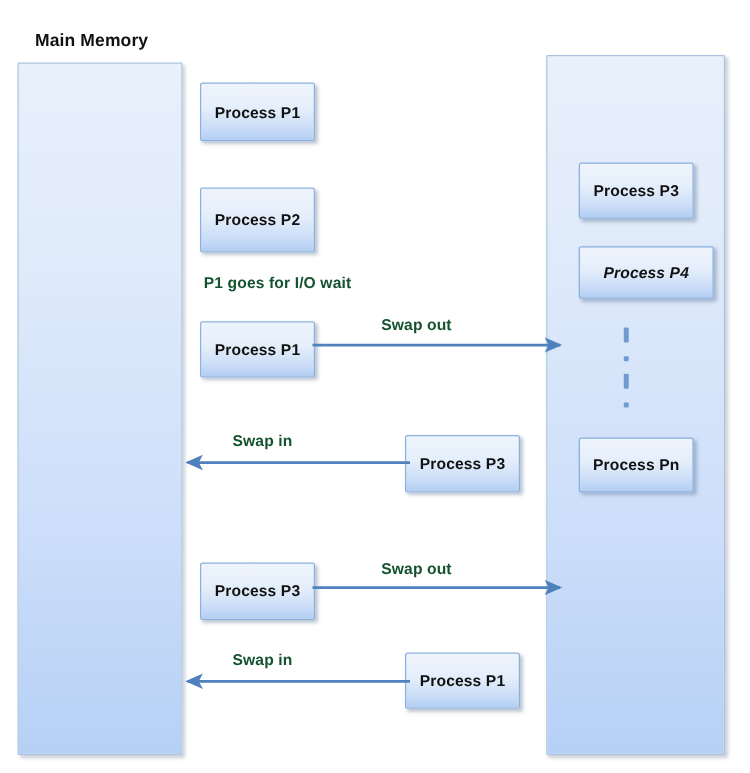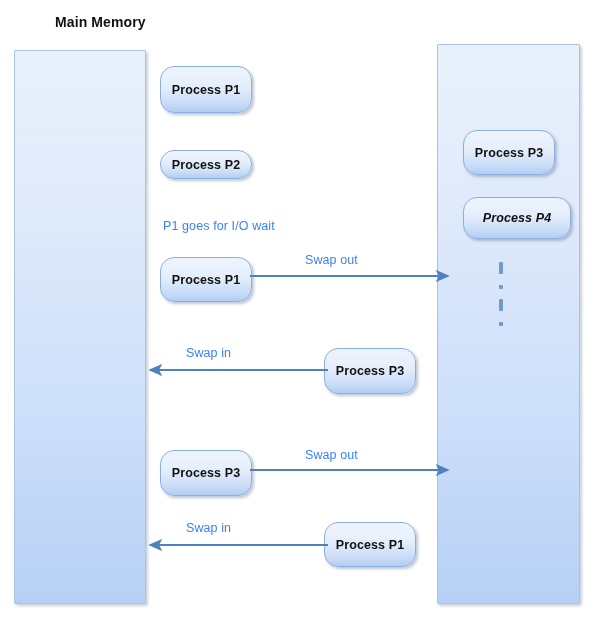--- a/index.html
+++ b/index.html
@@ -20,21 +20,21 @@
 
   
   .col-title {
     position: absolute;
     font-size: 14px;
     font-weight: 600;
     color: #111111;
     letter-spacing: 0.1px;
     white-space: nowrap;
   }
-  #main-memory-title  { left: 28px;  top: 14px; margin-left: 27px; }
+  #main-memory-title  { left: 28px;  top: 24px; }
   #secondary-memory-title { left: 449px; top: 15px; }
 
   
   .memory-column {
     position: absolute;
     border: 1px solid #a9c3e0;
     background: linear-gradient(to bottom, #e8f0fb 0%, #dfeafa 30%, #ccdefa 68%, #b6d0f5 100%);
     box-shadow: 2px 2px 3px rgba(80,100,130,0.30);
     border-radius: 1px;
   }
@@ -52,32 +52,32 @@
   }
 
   
   .process-box {
     position: absolute;
     display: flex;
     align-items: center;
     justify-content: center;
     box-sizing: border-box;
     border: 1px solid #8cb0dd;
-    border-radius: 14px;
+    border-radius: 2px;
     background: linear-gradient(to bottom, #eef4fc 0%, #e4eefb 45%, #c9dcf7 80%, #b2cef2 100%);
     box-shadow: 2px 2px 3px rgba(70,95,125,0.35);
     font-size: 12.5px;
     font-weight: 600;
     color: #111111;
     white-space: nowrap;
     letter-spacing: 0.1px;
   }
 
   #box-p1-top      { left: 160px; top: 66px;  width: 92px; height: 47px; }
-  #box-p2-top      { left: 160px; top: 150px; width: 92px; height: 29px; }
+  #box-p2-top      { left: 160px; top: 150px; width: 92px; height: 52px; }
   #box-p1-swapout  { left: 160px; top: 257px; width: 92px; height: 45px; }
   #box-p3-swapin   { left: 324px; top: 348px; width: 92px; height: 46px; }
   #box-p3-swapout  { left: 160px; top: 450px; width: 92px; height: 46px; }
   #box-p1-swapin   { left: 324px; top: 522px; width: 92px; height: 45px; }
 
   #box-p3-secondary { left: 463px; top: 130px; width: 92px; height: 45px; }
   #box-p4-secondary { left: 463px; top: 197px; width: 108px; height: 42px; font-style: italic; }
   #box-pn-secondary { left: 463px; top: 350px; width: 92px; height: 44px; }
 
   
@@ -107,22 +107,22 @@
   }
   #arrow-swapout-1 { left: 250px; top: 268px; width: 208px; height: 16px; }
   #arrow-swapin-1  { left: 142px; top: 362px; width: 186px; height: 16px; }
   #arrow-swapout-2 { left: 250px; top: 462px; width: 208px; height: 16px; }
   #arrow-swapin-2  { left: 142px; top: 537px; width: 186px; height: 16px; }
 
   
   .annotation {
     position: absolute;
     font-size: 12.5px;
-    font-weight: 400;
-    color: #3b82f6;
+    font-weight: 700;
+    color: #14532d;
     white-space: nowrap;
     letter-spacing: 0.1px;
   }
   #label-p1-io-wait   { left: 163px; top: 219px; }
   #label-p1-comes-back{ left: 163px; top: 418px; }
   #label-swap-out-1   { left: 305px; top: 253px; }
   #label-swap-in-1    { left: 186px; top: 346px; }
   #label-swap-out-2   { left: 305px; top: 448px; }
   #label-swap-in-2    { left: 186px; top: 521px; }
 </style>
@@ -147,20 +147,21 @@
   <div class="process-box" id="box-p3-swapout">Process P3</div>
 
   <div class="process-box" id="box-p3-swapin">Process P3</div>
 
   <div class="process-box" id="box-p1-swapin">Process P1</div>
 
   <div class="process-box" id="box-p3-secondary">Process P3</div>
 
   <div class="process-box" id="box-p4-secondary">Process P4</div>
 
+  <div class="process-box" id="box-pn-secondary">Process Pn</div>
 
   <div id="vertical-ellipsis">
     <i class="dash"></i>
     <i class="dot"></i>
     <i class="dash"></i>
     <i class="dot"></i>
   </div>
 
   <svg class="arrow-svg" id="arrow-swapout-1" viewBox="0 0 208 16">
     <defs>

